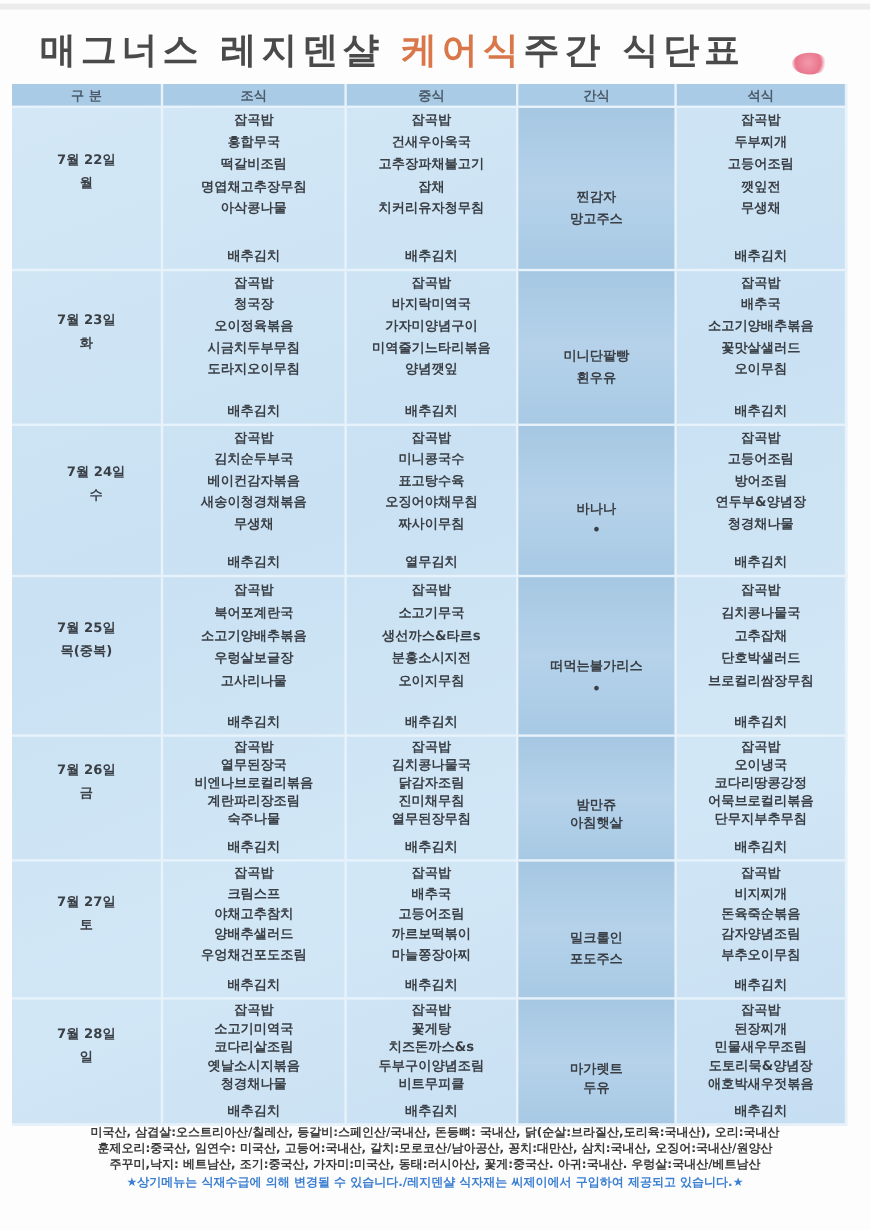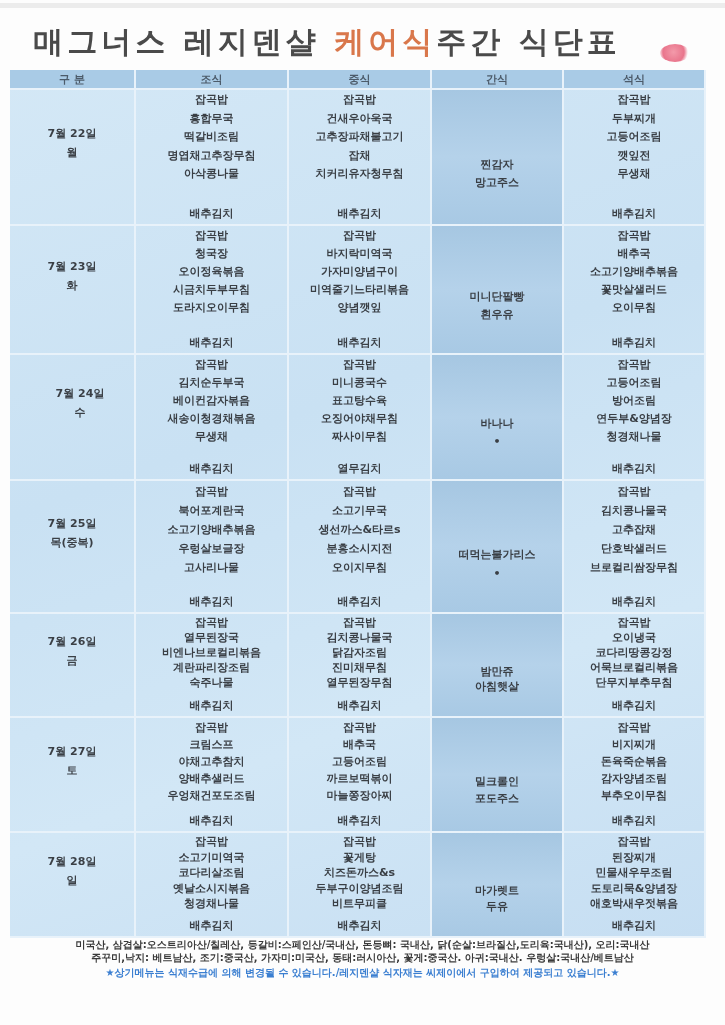--- a/index.html
+++ b/index.html
@@ -419,16 +419,17 @@
             <span class="kimchi">배추김치</span>
           </div>
         </td>
       </tr>
     </tbody>
 </table>
 
 <div class="footer">
   <div id="origin-lines">
       <div>미국산, 삼겹살:오스트리아산/칠레산, 등갈비:스페인산/국내산, 돈등뼈: 국내산, 닭(순살:브라질산,도리육:국내산), 오리:국내산</div>
+      <div>훈제오리:중국산, 임연수: 미국산, 고등어:국내산, 갈치:모로코산/남아공산, 꽁치:대만산, 삼치:국내산, 오징어:국내산/원양산</div>
       <div>주꾸미,낙지: 베트남산, 조기:중국산, 가자미:미국산, 동태:러시아산, 꽃게:중국산. 아귀:국내산.  우렁살:국내산/베트남산</div>
     </div>
   <div class="notice">★상기메뉴는 식재수급에 의해 변경될 수 있습니다./레지덴샬 식자재는 씨제이에서 구입하여 제공되고 있습니다.★</div>
 </div>
 
 </body></html>

